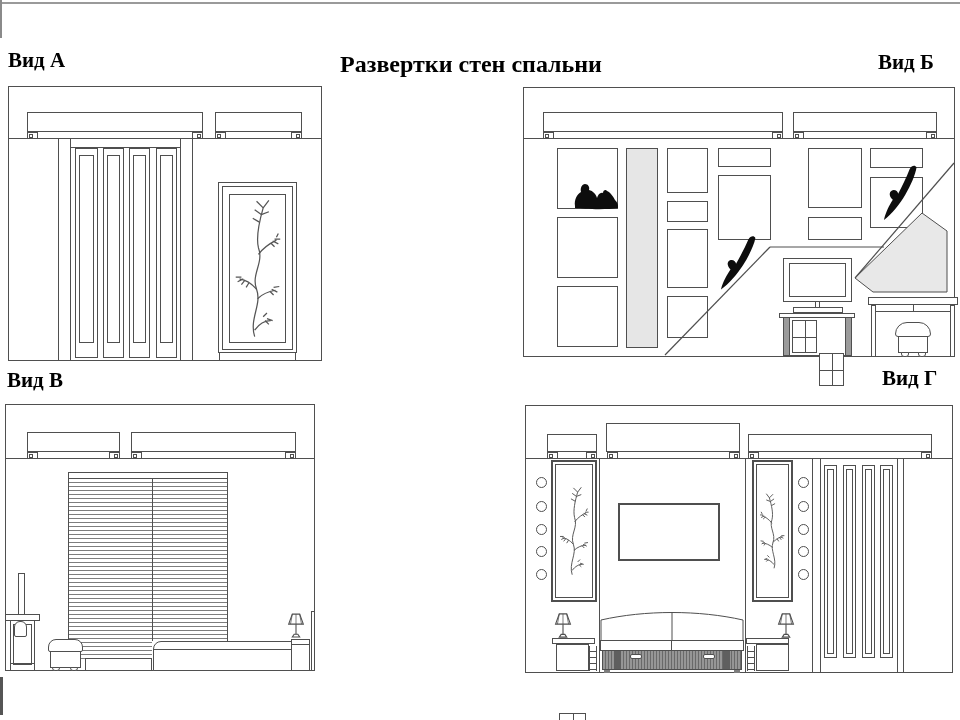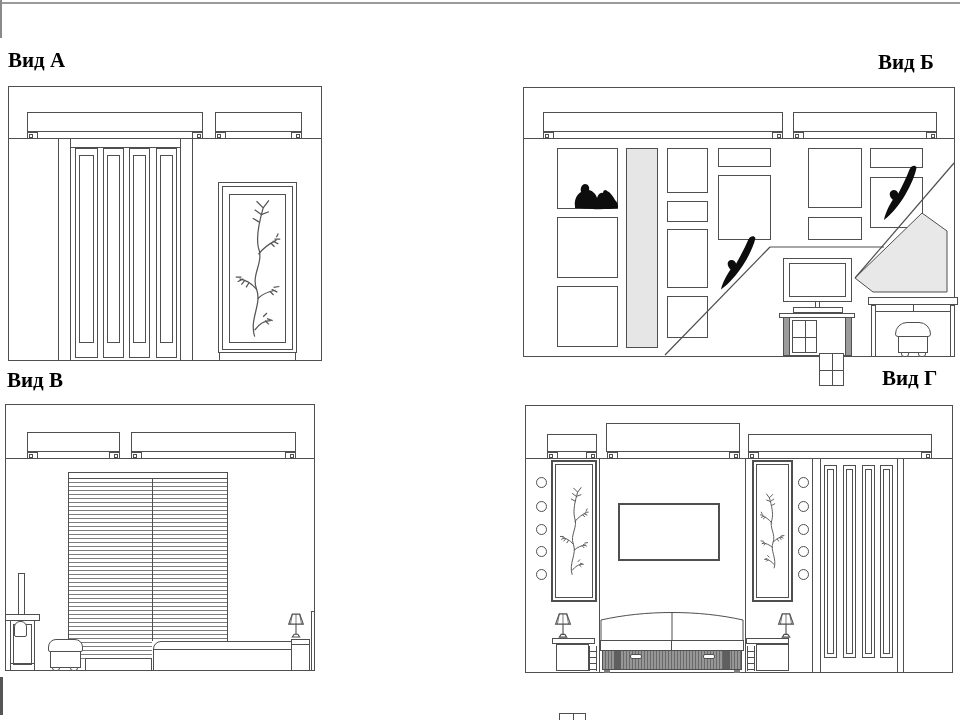--- a/index.html
+++ b/index.html
@@ -32,20 +32,21 @@
 </style>
 </head>
 <body>
 
 <div id="c" style="--line: #4f4f4f; --line-soft: #7d7d7d; --panel-fill: #e8e8e8; --column-fill: #e6e6e6; --bed-base: #969696; --bed-base-stripe: #6a6a6a; --silhouette: #0d0d0d; --frame-edge: #9b9b9b;">
 
   <div class="a" style="left:0;top:2px;width:960px;height:2px;background:#9a9a9a"></div>
   <div class="a" style="left:0;top:0;width:2px;height:38px;background:#8a8a8a"></div>
   <div class="a" style="left:0;top:677px;width:3px;height:38px;background:#555"></div>
 
+  <div class="a ttl" style="left:251px;top:51px;width:440px">Развертки стен спальни</div>
   <div class="a lbl" style="left:8px;top:48px">Вид А</div>
   <div class="a lbl" style="left:878px;top:50px">Вид Б</div>
   <div class="a lbl" style="left:7px;top:368px">Вид В</div>
   <div class="a lbl" style="left:882px;top:366px">Вид Г</div>
 
   <div class="a r" style="left:8px;top:86px;width:314px;height:275px"></div>
   <div class="a hl" style="left:8px;top:138px;width:314px"></div>
   <div class="a r wf" style="left:27px;top:112px;width:176px;height:20px"></div>
   <i class="a bk bkl" style="left:27px;top:132px"></i>
   <i class="a bk bkr" style="left:192px;top:132px"></i>

